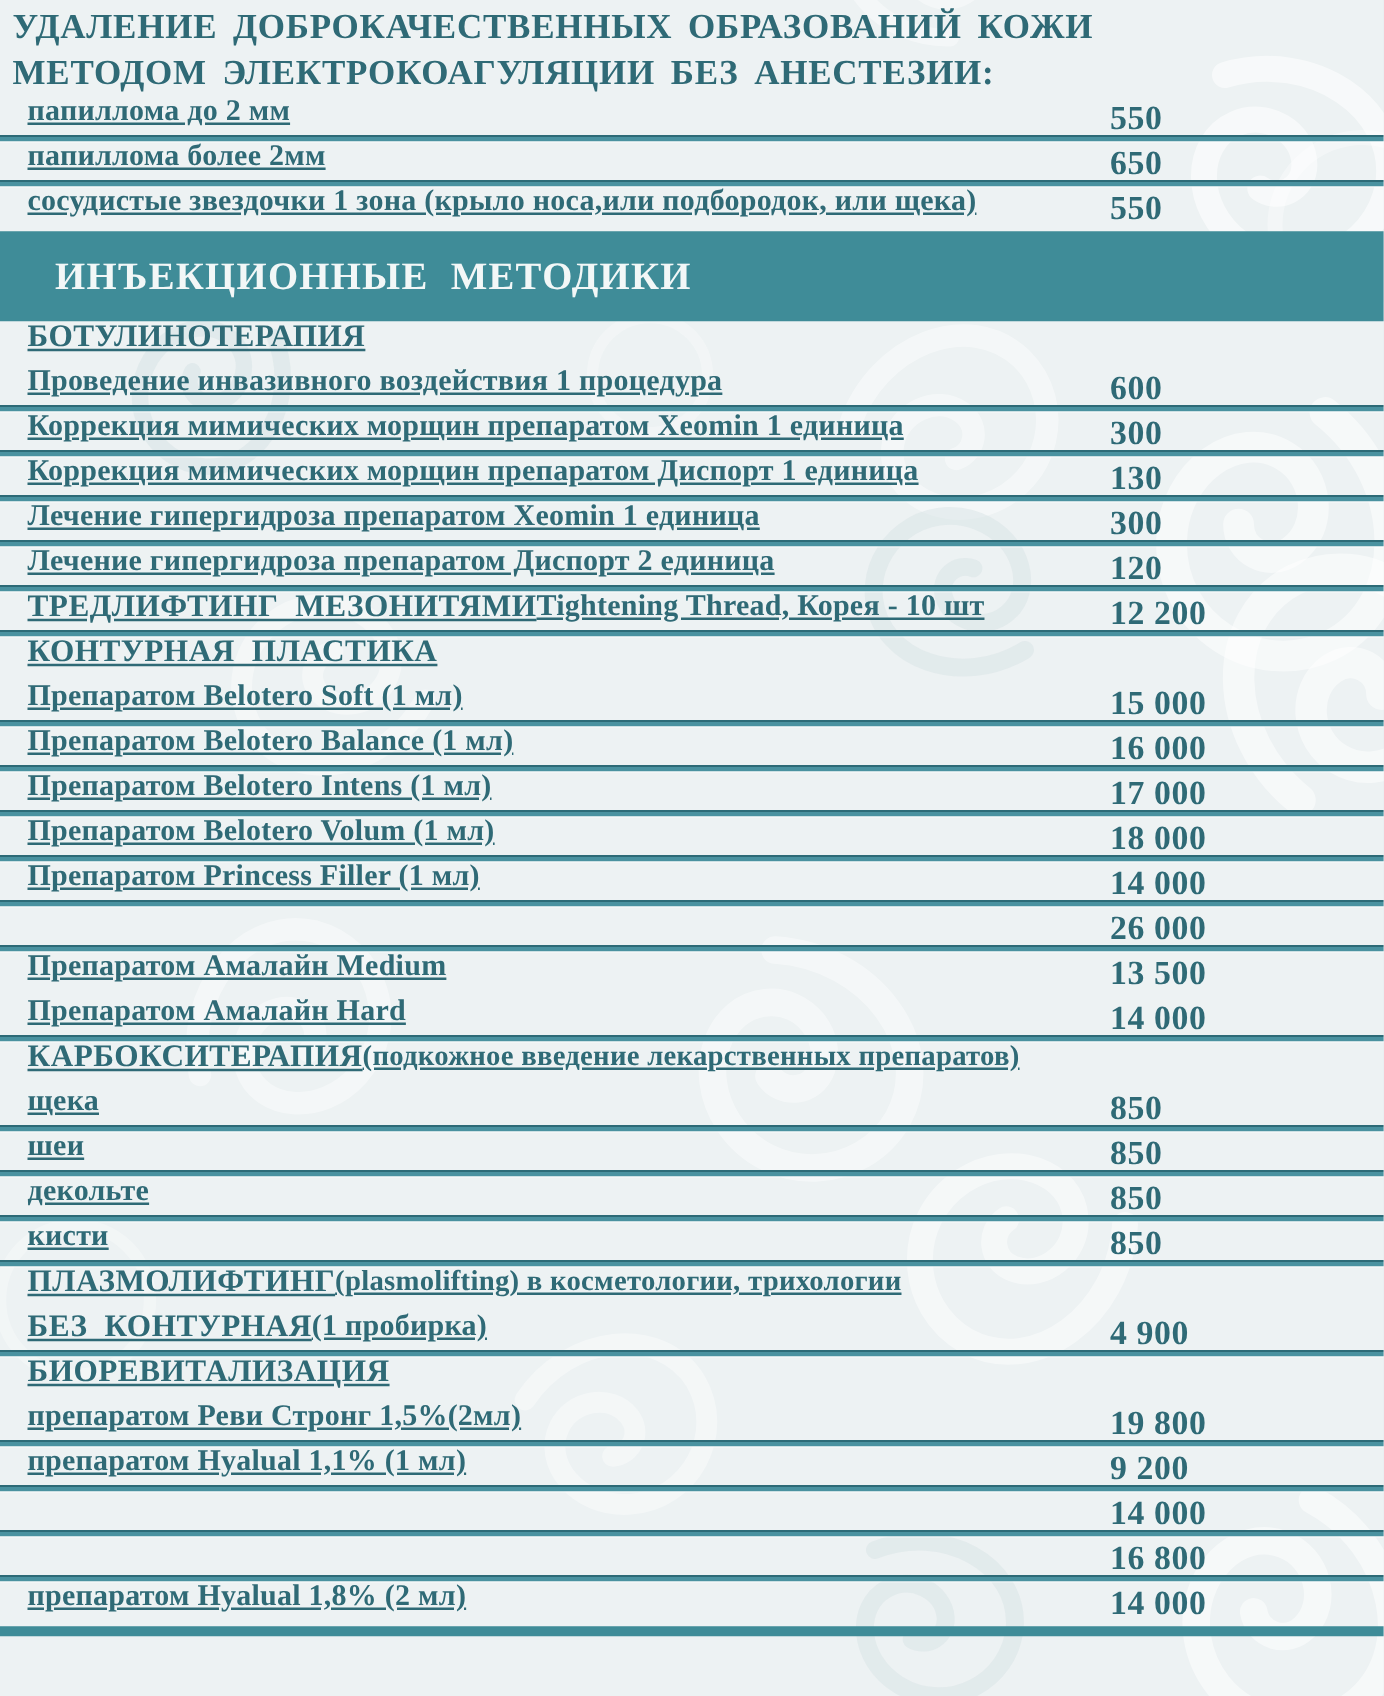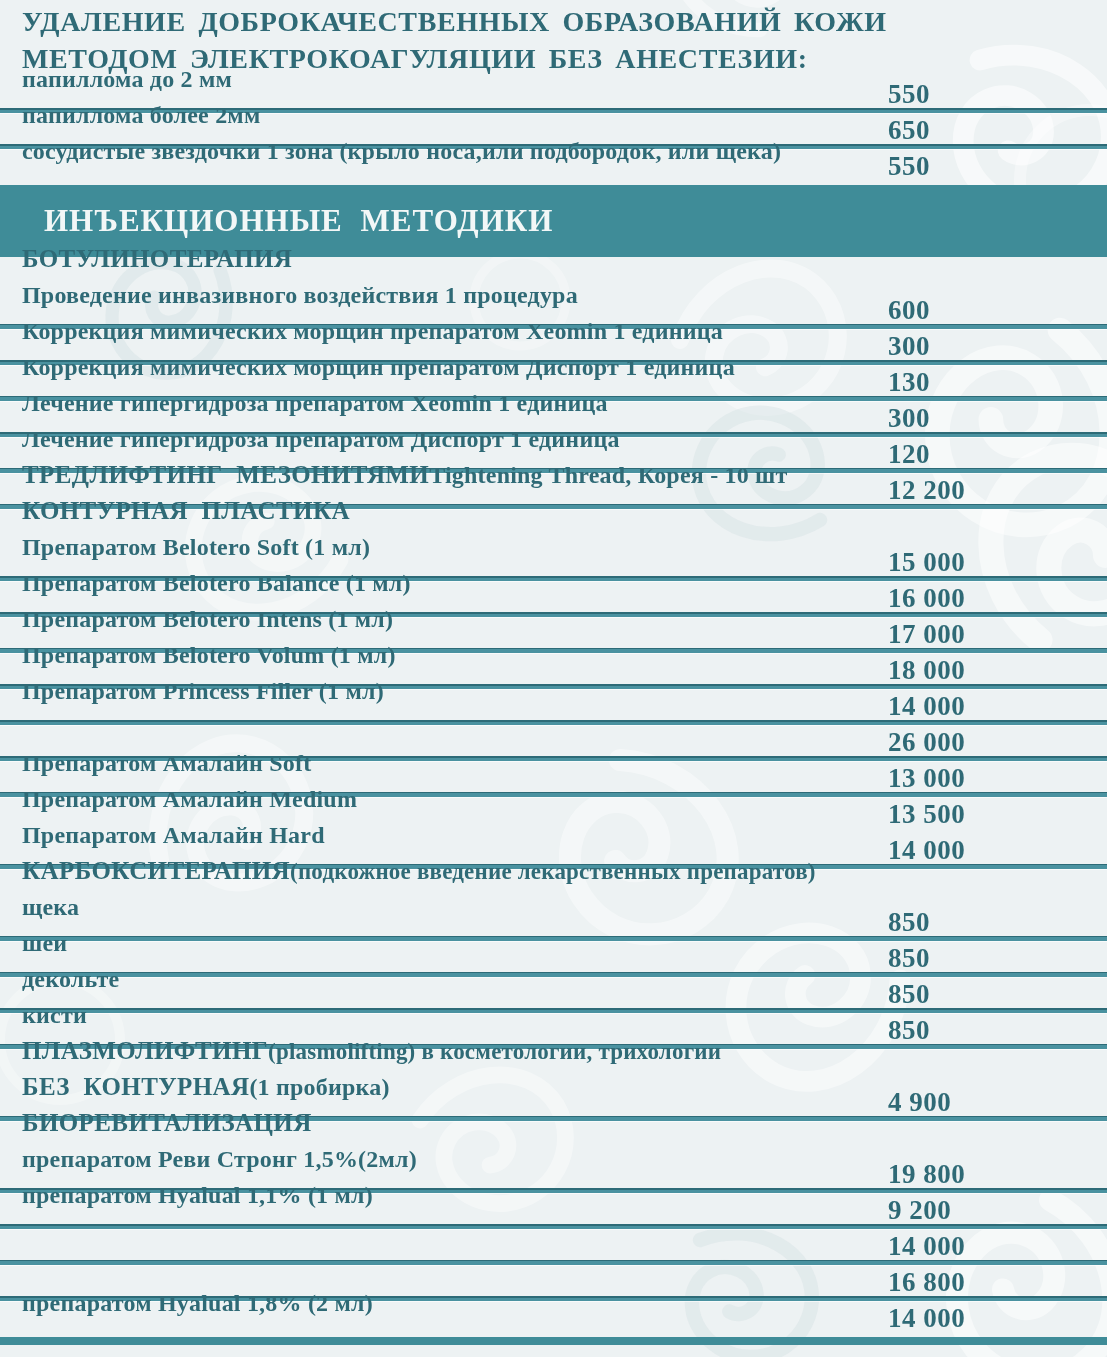--- a/index.html
+++ b/index.html
@@ -29,37 +29,38 @@
     inset:0;
     z-index:0;
     pointer-events:none;
   }
   .content{
     position:relative;
     z-index:1;
   }
   
   .doc-title{
-    padding:3px 0 0 22px;
+    padding:3px 0 0 10px;
     font-size:28px;
     font-weight:bold;
     line-height:37px;
     letter-spacing:0.6px;
     word-spacing:5px;
   }
   
   .row{
     position:relative;
     height:36px;
     padding:0 0 22px 22px;
     box-sizing:border-box;
     display:flex;
-    align-items:flex-end;
+    align-items:flex-start;
     line-height:1;
     white-space:nowrap;
+    text-decoration:underline;
   }
   .row .strong{
     font-weight:bold;
     font-size:25px;
     letter-spacing:0.4px;
     word-spacing:7px;
   }
   .row .text{
     font-weight:bold;
     font-size:24px;
@@ -188,21 +189,21 @@
     <span class="text">Коррекция мимических морщин препаратом Диспорт 1 единица</span>
     <span class="price">130</span>
   </div>
         <div class="row divided">
     <span class="strong"></span>
     <span class="text">Лечение гипергидроза препаратом Xeomin 1 единица</span>
     <span class="price">300</span>
   </div>
         <div class="row divided">
     <span class="strong"></span>
-    <span class="text">Лечение гипергидроза препаратом Диспорт 1 единица</span>
+    <span class="text">Лечение гипергидроза препаратом Диспорт 2 единица</span>
     <span class="price">120</span>
   </div>
         <div class="row divided">
     <span class="strong">ТРЕДЛИФТИНГ МЕЗОНИТЯМИ </span>
     <span class="text">Tightening Thread, Корея - 10 шт</span>
     <span class="price">12 200</span>
   </div>
         <div class="row header">
     <span class="strong">КОНТУРНАЯ ПЛАСТИКА</span>
     <span class="text"></span>
@@ -230,25 +231,20 @@
   </div>
         <div class="row divided">
     <span class="strong"></span>
     <span class="text">Препаратом Princess Filler (1 мл)</span>
     <span class="price">14 000</span>
   </div>
         <div class="row divided">
     <span class="strong"></span>
     <span class="price">26 000</span>
   </div>
-        <div class="row divided">
-    <span class="strong"></span>
-    <span class="text">Препаратом Амалайн Soft</span>
-    <span class="price">13 000</span>
-  </div>
         <div class="row">
     <span class="strong"></span>
     <span class="text">Препаратом Амалайн Medium</span>
     <span class="price">13 500</span>
   </div>
         <div class="row divided">
     <span class="strong"></span>
     <span class="text">Препаратом Амалайн Hard</span>
     <span class="price">14 000</span>
   </div>

